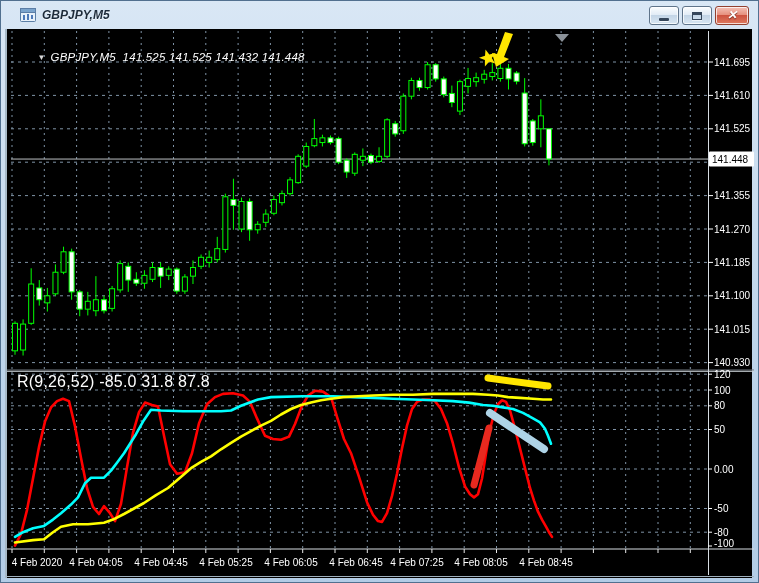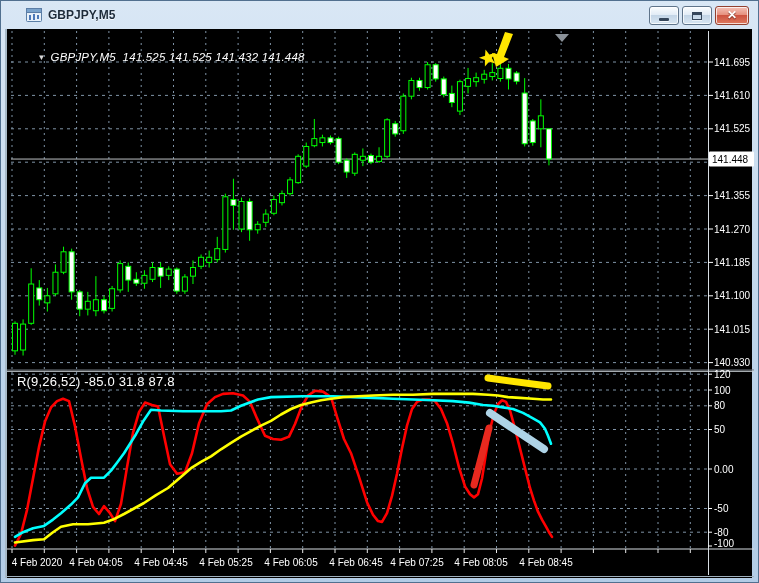--- a/index.html
+++ b/index.html
@@ -3,21 +3,21 @@
 <meta charset="utf-8">
 <style>
   html,body{margin:0;padding:0;overflow:hidden;background:#9fb6cc;}
   *{box-sizing:border-box;}
   .window{
     position:relative;width:759px;height:583px;
     background:linear-gradient(#d9e7f5,#bdd4ea 60%,#b2cce6);
     border:1px solid #51708f;
     font-family:"Liberation Sans",sans-serif;
   }
-  .titlebar{position:absolute;top:0;left:16px;right:0;height:28px;}
+  .titlebar{position:absolute;top:0;left:10px;right:0;height:28px;font-style:italic;}
   .title-icon{position:absolute;left:9px;top:6px;width:16px;height:16px;display:block;}
   .title-text{
     position:absolute;left:31px;top:0;height:28px;line-height:28px;
     font-size:12px;font-weight:700;color:#1d2b3a;
     text-shadow:0 1px 0 rgba(255,255,255,.8);
   }
   .win-controls{position:absolute;top:5px;right:9px;display:flex;gap:3px;}
   .btn{
     width:30px;height:19px;border-radius:3px;border:1px solid #5f748a;
     background:linear-gradient(#fbfdfe,#e2ecf6 45%,#c3d5e6 50%,#d8e6f2);
@@ -36,21 +36,21 @@
     background:#000;border-left:2px solid #a6b8c6;
   }
   .client svg{position:absolute;left:0;top:0;}
   svg text{font-family:"Liberation Sans",sans-serif;}
   .ohlc{
     position:absolute;left:10px;top:7px;color:#fff;font-size:11.5px;line-height:14px;
     white-space:pre;letter-spacing:.2px;font-style:italic;
   }
   .ohlc .dd{color:#d8d8d8;font-size:8px;margin-right:5px;vertical-align:1px;cursor:pointer;}
   .indlabel{
-    position:absolute;left:10px;top:346px;color:#fff;font-size:13px;line-height:14px;
+    position:absolute;left:10px;top:346px;color:#fff;font-size:16px;line-height:14px;
     white-space:pre;letter-spacing:.2px;
   }
 </style>
 </head>
 <body>
 
 <div class="window">
   <div class="titlebar">
     <span class="title-icon">
       <svg width="16" height="16" viewBox="0 0 16 16">

